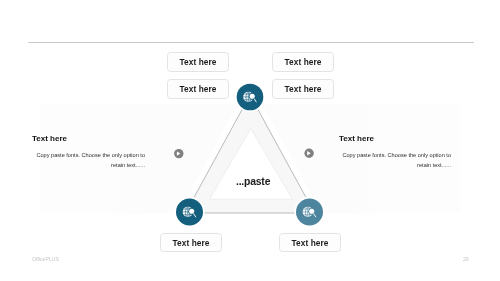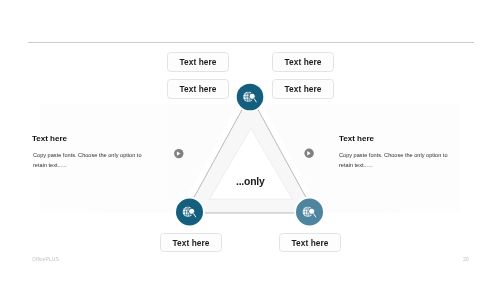--- a/index.html
+++ b/index.html
@@ -1,18 +1,18 @@
 <!DOCTYPE html>
 <html><head>
 <meta charset="utf-8">
 <style>
   html,body{margin:0;padding:0;}
   body{width:500px;height:281px;background:#ffffff;overflow:hidden;-webkit-font-smoothing:antialiased;
        font-family:"Liberation Sans",sans-serif;position:relative;}
-  .slide{position:absolute;inset:0;}
+  .slide{position:absolute;inset:0;text-align:right;}
 
   
   .band{position:absolute;left:39.5px;top:103.8px;width:420px;height:109.2px;
         background:#fdfdfd;}
   .band2{position:absolute;left:69px;top:103.8px;width:352px;height:109.2px;
         background:linear-gradient(90deg,#fdfdfd 0%,#fcfcfc 30%,#fcfcfc 70%,#fdfdfd 100%);}
 
   
   .rule{position:absolute;left:27.5px;top:42px;width:446px;height:1px;
         background:#c9cacc;}
@@ -111,17 +111,17 @@
     <g>
       <circle cx="178.8" cy="153.6" r="4.7" fill="#808080"></circle>
       <path d="M176.9 151.4 L180.4 153.6 L176.9 155.8 Z" fill="#ffffff"></path>
     </g>
     <g>
       <circle cx="309.1" cy="153.2" r="4.7" fill="#808080"></circle>
       <path d="M307.2 151.0 L310.7 153.2 L307.2 155.4 Z" fill="#ffffff"></path>
     </g>
   </svg>
 
-  <div class="centertext" style="left:236px;top:176px;">...only</div>
+  <div class="centertext" style="left:236px;top:176px;">...paste</div>
 
   <div class="footer-logo">OfficePLUS</div>
   <div class="footer-page">20</div>
 </div>
 
 </body></html>

